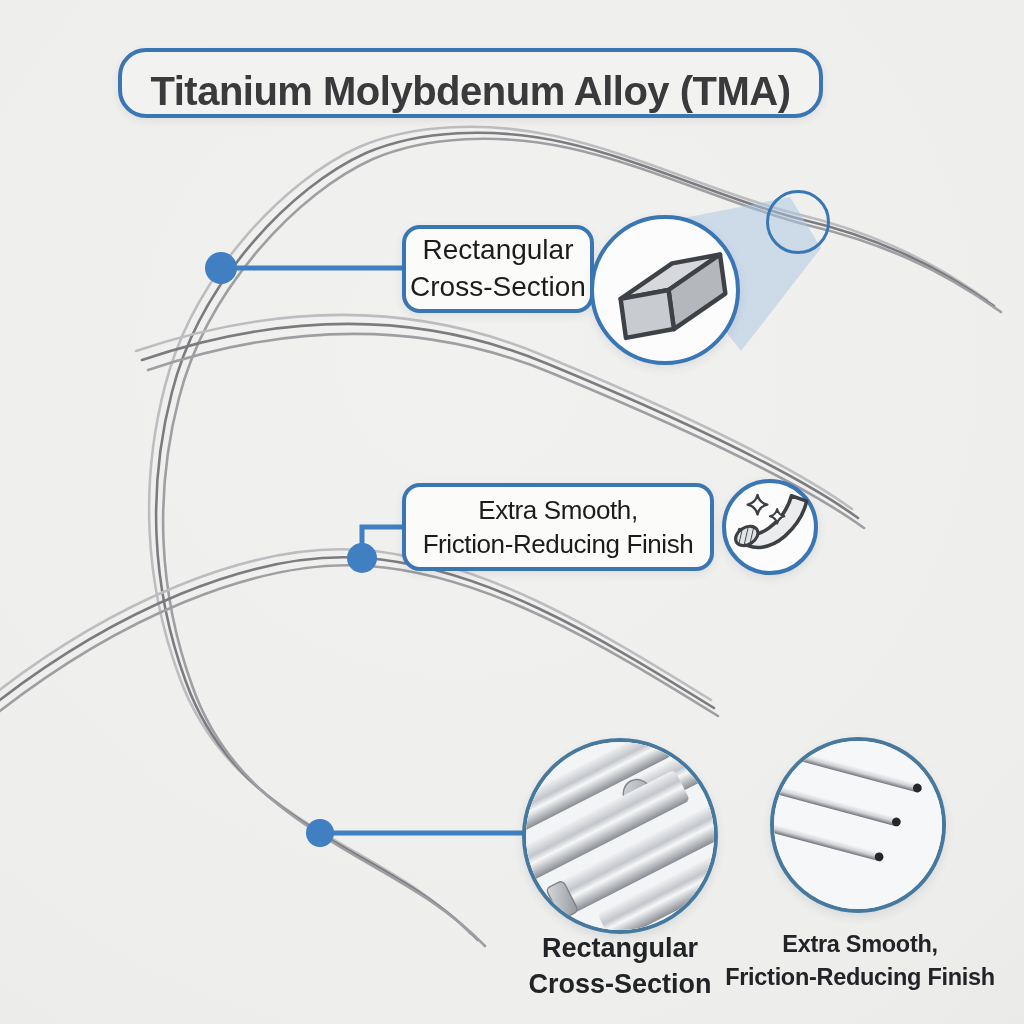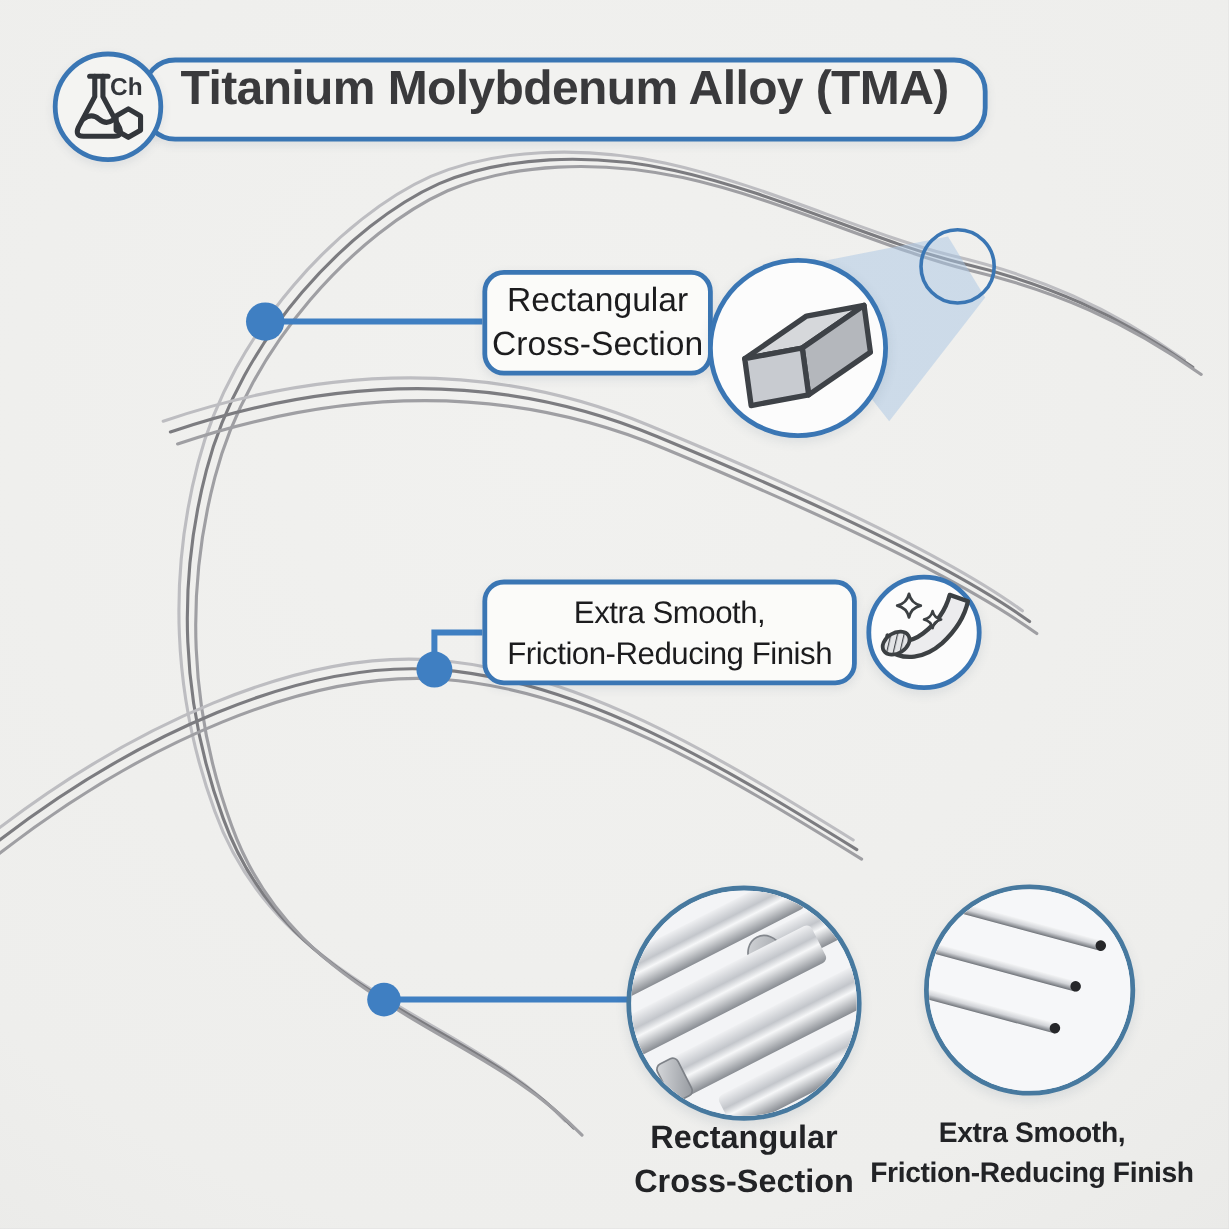--- a/index.html
+++ b/index.html
@@ -29,21 +29,21 @@
   .w-dark{stroke:var(--wire-dark);}
   .w-mid{stroke:var(--wire-mid);}
   .w-light{stroke:var(--wire-light);}
   .beam{fill:var(--beam);opacity:.5;}
   .conn{stroke:var(--connector);stroke-width:5px;fill:none;}
   .dot{fill:var(--connector);}
   
   .banner{
     left:118px;top:48px;width:705px;height:70px;z-index:2;
     background:var(--banner-bg);border:4px solid var(--accent);border-radius:28px;
-    box-sizing:border-box;display:flex;align-items:flex-start;justify-content:center;
+    box-sizing:border-box;display:flex;align-items:flex-end;justify-content:center;
     box-shadow:0 3px 8px rgba(60,80,110,.10);
   }
   .banner-title{font-size:40px;font-weight:700;color:var(--title-text);letter-spacing:-.5px;white-space:nowrap;}
   .chem-circle{
     left:44px;top:43px;width:92px;height:92px;z-index:3;border-radius:50%;
     background:#f4f4f2;border:4px solid var(--accent);box-sizing:border-box;
     display:flex;align-items:center;justify-content:center;
     box-shadow:0 3px 8px rgba(60,80,110,.10);
   }
   
@@ -121,29 +121,20 @@
       <circle class="dot" cx="362" cy="558" r="15"></circle>
     </g>
     <g>
       <line class="conn" x1="320" y1="833" x2="527" y2="833"></line>
       <circle class="dot" cx="320" cy="833" r="14"></circle>
     </g>
   </svg>
 
   <div class="abs banner">
     <div class="banner-title">Titanium Molybdenum Alloy (TMA)</div>
-  </div>
-  <div class="abs chem-circle">
-    <svg width="78" height="78" viewBox="0 0 92 92">
-      <path class="ico-stroke" d="M 33 16 L 33 36 L 17 66 Q 13 75 22 75 L 52 75 Q 61 75 57 66 L 41 36 L 41 16"></path>
-      <path class="ico-stroke" d="M 28 16 L 46 16" stroke-width="5"></path>
-      <path class="ico-stroke" d="M 22 58 Q 30 52 37 58 Q 44 64 51 59" stroke-width="4"></path>
-      <text x="48" y="34" font-size="24" font-weight="700" fill="#33363b" font-family="Liberation Sans, sans-serif">Ch</text>
-      <polygon class="ico-stroke" stroke-width="4.5" points="66,48 78,55 78,69 66,76 54,69 54,55"></polygon>
-    </svg>
   </div>
 
   <div class="abs callout callout-rect">
     <span class="line">Rectangular</span>
     <span class="line">Cross-Section</span>
   </div>
 
   <div class="abs inset inset-bar">
     <svg width="142" height="142" viewBox="0 0 160 160">
       <g stroke="#3e4247" stroke-width="5" stroke-linejoin="round">

